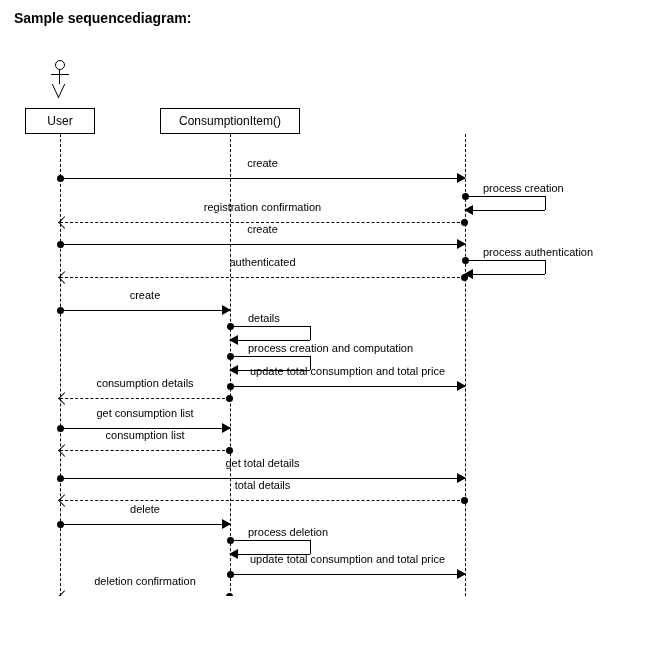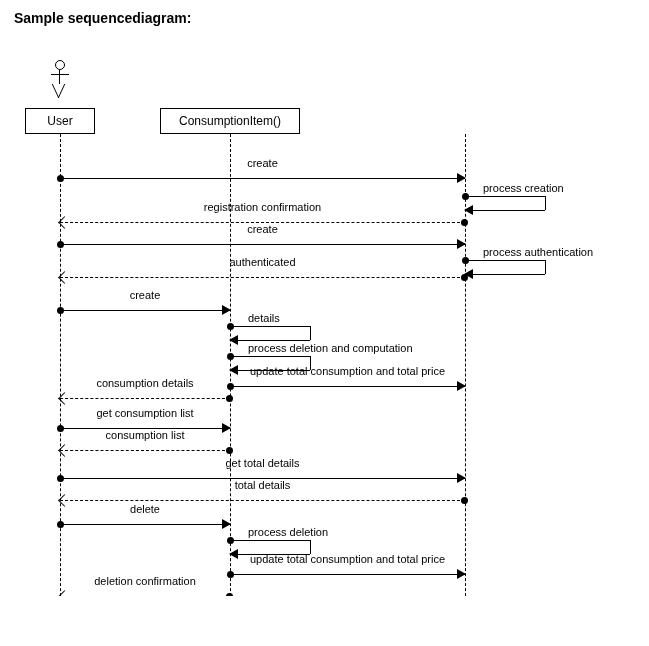--- a/index.html
+++ b/index.html
@@ -290,21 +290,21 @@
       <div class="h2"></div>
       <div class="arrow"></div>
       <div class="label">details</div>
     </div>
     <div class="selfmsg" style="left: 230px; top: 356px;">
       <div class="dot"></div>
       <div class="h1"></div>
       <div class="v"></div>
       <div class="h2"></div>
       <div class="arrow"></div>
-      <div class="label">process deletion and computation</div>
+      <div class="label">process creation and computation</div>
     </div>
     <div class="selfmsg" style="left: 230px; top: 540px;">
       <div class="dot"></div>
       <div class="h1"></div>
       <div class="v"></div>
       <div class="h2"></div>
       <div class="arrow"></div>
       <div class="label">process deletion</div>
     </div>
   </div>

